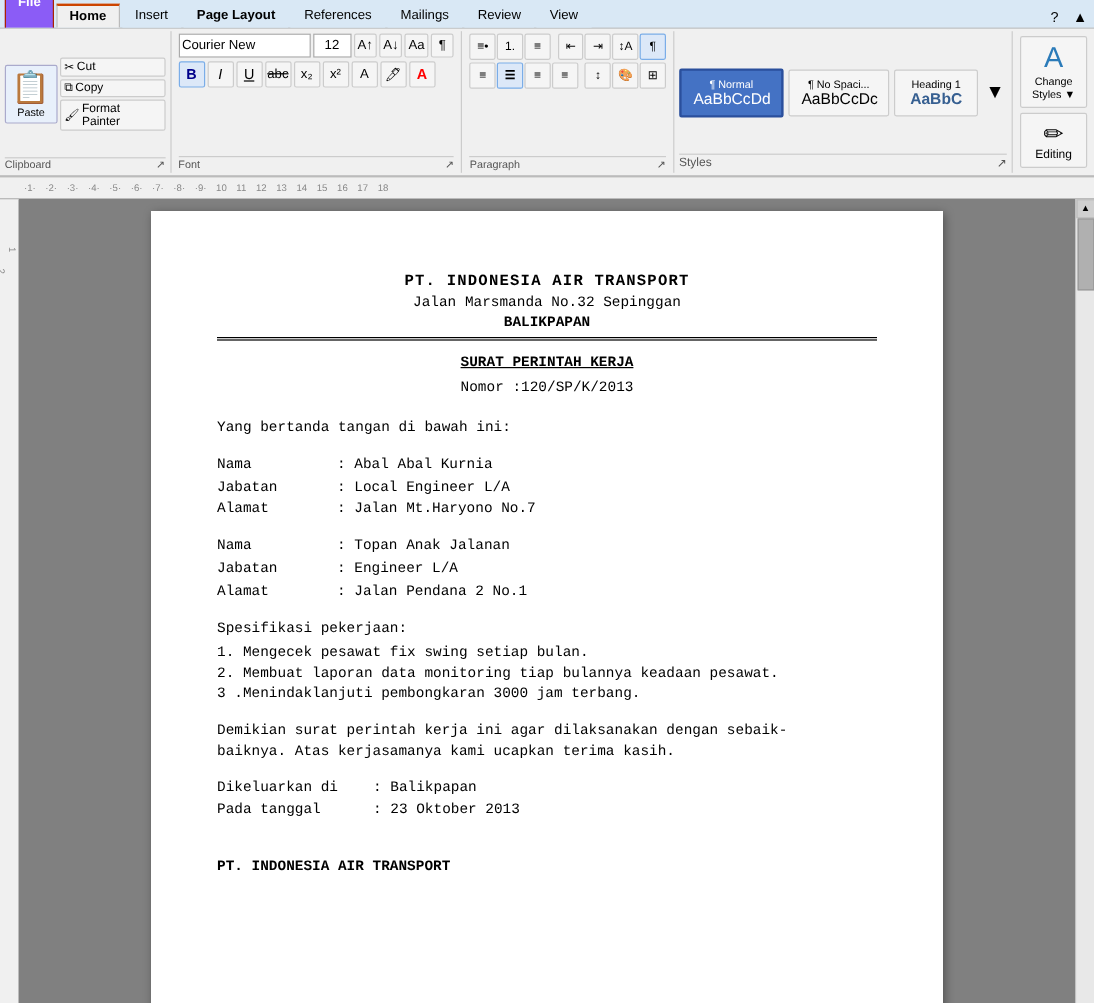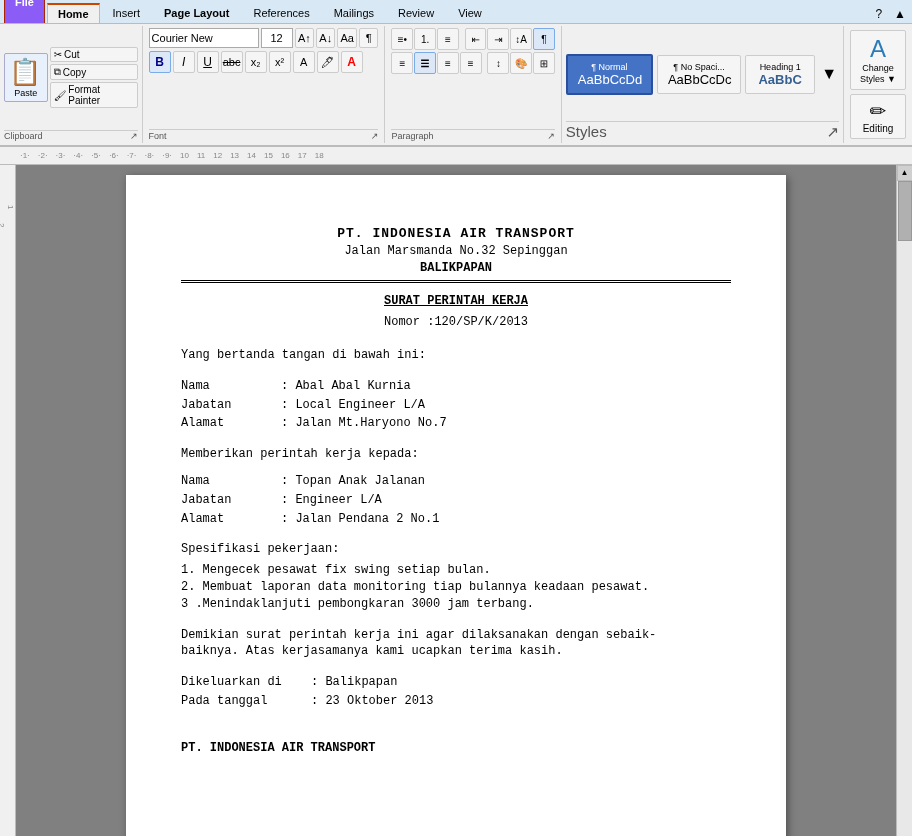--- a/index.html
+++ b/index.html
@@ -115,21 +115,21 @@
       <div style="padding:6px 10px; background:#f5f5f5; border:1px solid #ccc; border-radius:2px; cursor:pointer; font-size:11px; min-width:70px; text-align:center;">
         <div style="font-size:9px;">¶ No Spaci...</div>
         <div style="font-size:13px;">AaBbCcDc</div>
       </div>
       <div style="padding:6px 10px; background:#f5f5f5; border:1px solid #ccc; border-radius:2px; cursor:pointer; font-size:11px; min-width:70px; text-align:center;">
         <div style="font-size:9px;">Heading 1</div>
         <div style="font-size:13px; color:#365f91; font-weight:bold;">AaBbC</div>
       </div>
       <div style="font-size:16px; cursor:pointer; padding:2px;">▼</div>
     </div>
-    <div style="font-size:15px; color:#555; border-top:1px solid #ccc; margin-top:auto; padding-top:1px; text-align:center; display:flex; justify-content:space-between;">
+    <div style="font-size:10px; color:#555; border-top:1px solid #ccc; margin-top:auto; padding-top:1px; text-align:center; display:flex; justify-content:space-between;">
       <span>Styles</span>
         <span>↗</span>
     </div>
   </div>
 
   <div style="display:flex; flex-direction:column; padding:4px 6px; gap:4px; justify-content:center; align-items:center;">
     <div style="display:flex; flex-direction:column; align-items:center; justify-content:center; width:56px; padding:4px; border:1px solid #ccc; background:#f5f5f5; cursor:pointer; border-radius:2px; text-align:center;">
       <span style="font-size:24px; color:#2b7bb9;">A</span>
       <span style="font-size:9px; line-height:1.2;">Change Styles ▼</span>
     </div>
@@ -189,21 +189,20 @@
       </div>
       <div style="display:flex; margin-bottom:2px;">
         <span style="min-width:100px;">Jabatan</span>
         <span>: Local Engineer L/A</span>
       </div>
       <div style="display:flex; margin-bottom:14px;">
         <span style="min-width:100px;">Alamat</span>
         <span>: Jalan Mt.Haryono No.7</span>
       </div>
 
-      <div style="margin-bottom:10px;">Memberikan perintah kerja kepada:</div>
 
       <div style="display:flex; margin-bottom:2px;">
         <span style="min-width:100px;">Nama</span>
         <span>: Topan Anak Jalanan</span>
       </div>
       <div style="display:flex; margin-bottom:2px;">
         <span style="min-width:100px;">Jabatan</span>
         <span>: Engineer L/A</span>
       </div>
       <div style="display:flex; margin-bottom:14px;">

